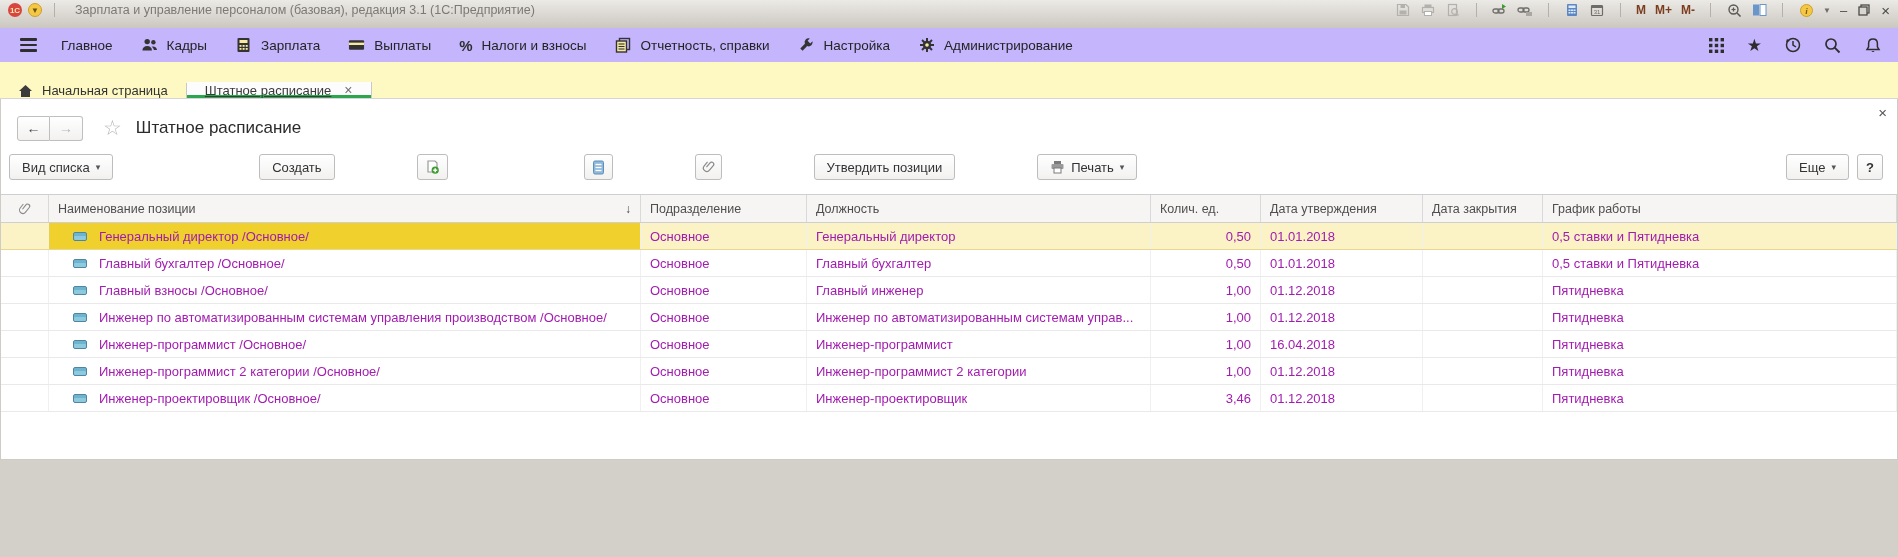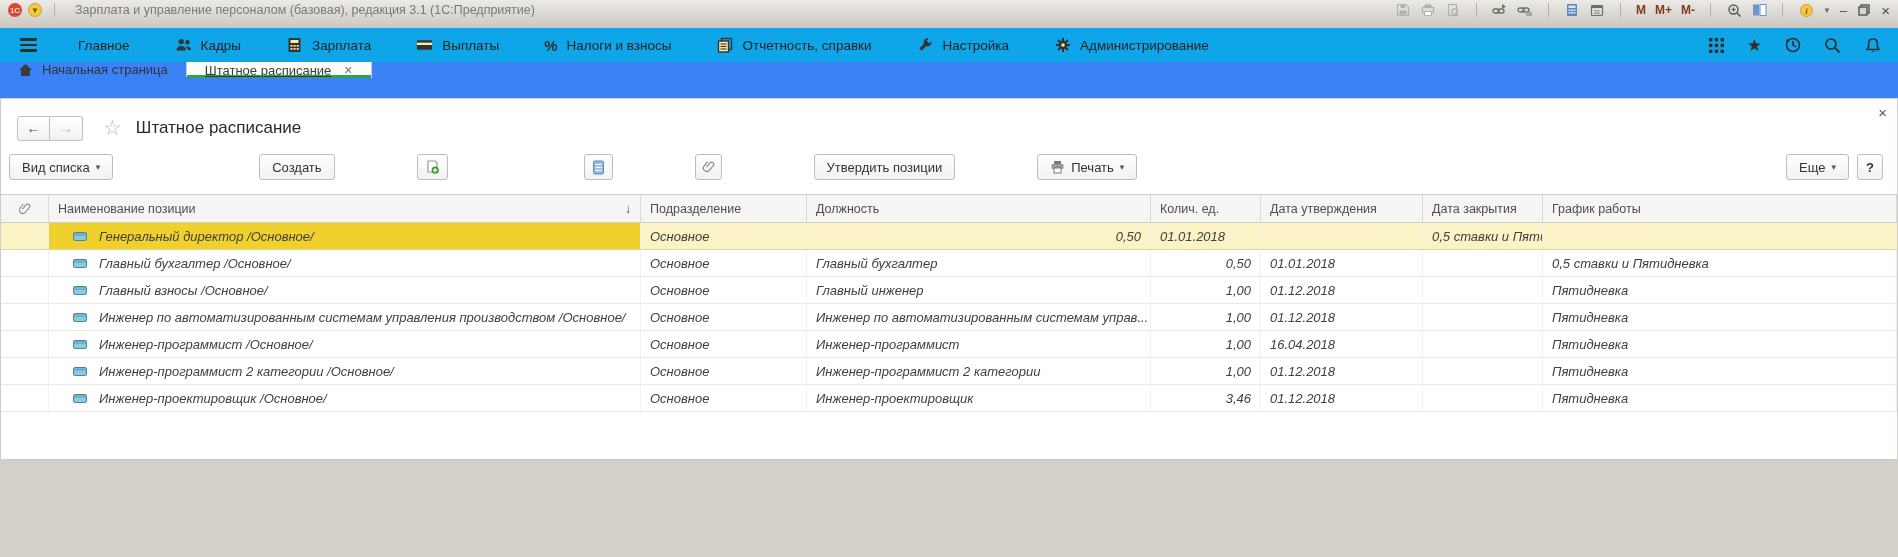--- a/index.html
+++ b/index.html
@@ -17,33 +17,33 @@
   .logo-dd{width:14px;height:14px;border-radius:50%;background:#f4c844;border:1px solid #cf9e2c;
            color:#6b5412;font-size:8px;display:flex;align-items:center;justify-content:center;box-sizing:border-box;}
   .tb-sep{width:1px;height:14px;background:#b5b1aa;margin:0 6px;}
   .tb-title{margin-left:8px;white-space:nowrap;}
   .tb-right{margin-left:auto;display:flex;align-items:center;gap:9px;}
   .ticon{display:inline-flex;align-items:center;justify-content:center;width:16px;height:16px;}
   .mem{color:#7c3d1f;font-weight:bold;font-size:12px;letter-spacing:0;}
   .win-glyph{color:#4a4a48;font-size:13px;line-height:13px;}
 
   
-  .menubar{height:34px;background:#0ea5e9;display:flex;align-items:stretch;padding:0 10px;box-sizing:border-box;gap:17px;}
+  .menubar{height:34px;background:#c4b5fd;display:flex;align-items:stretch;padding:0 10px;box-sizing:border-box;}
   .burger{display:flex;flex-direction:column;justify-content:center;gap:3px;padding:0 10px;}
   .burger i{display:block;width:17px;height:2.5px;background:#2e2e2e;border-radius:1px;}
   .mitem{display:flex;align-items:center;gap:9px;padding:0 14px;font-size:13.5px;color:#242424;white-space:nowrap;}
   .micon{display:inline-flex;width:17px;height:17px;align-items:center;justify-content:center;color:#333;}
   .micon svg{display:block;}
   .pct{font-size:15px;font-weight:bold;color:#2e2e2e;}
   .menu-right{margin-left:auto;display:flex;align-items:center;gap:21px;padding-right:6px;}
   .menu-right .micon{width:19px;height:19px;}
   .star-glyph{font-size:17px;color:#2e2e2e;line-height:17px;}
 
   
-  .tabbar{height:37px;background:#3b82f6;display:flex;align-items:flex-start;border-bottom:1px solid #d6d6d6;box-sizing:border-box;}
+  .tabbar{height:37px;background:#fef9c3;display:flex;align-items:flex-end;border-bottom:1px solid #d6d6d6;box-sizing:border-box;}
   .tab{display:flex;align-items:center;gap:9px;padding:0 18px;border-right:1px solid #c8c8c8;
        font-size:13px;color:#333;white-space:nowrap;}
   .tab.active{background:#fcfcfc;box-shadow:inset 0 -3px 0 #2da54e;}
   .tab.active .tab-label{text-decoration:underline;color:#3a3a3a;}
   .tab-close{color:#6f6f6f;font-size:14px;margin-left:4px;}
   .home-ic{display:inline-flex;width:15px;height:14px;}
 
   
   .content{flex:1;background:#fff;border:solid #cfcbc5;border-width:0 1px 1px 1px;box-sizing:border-box;position:relative;}
   .form-close{position:absolute;top:6px;right:10px;color:#555;font-size:15px;line-height:15px;}
@@ -69,22 +69,22 @@
   .btn.help{width:26px;justify-content:center;padding:0;font-weight:bold;}
 
   
   .table{margin-top:12px;}
   .thead,.trow{display:grid;grid-template-columns:48px 592px 166px 344px 110px 162px 120px 1fr;text-align:right;}
   .thead{height:27px;background:#f6f5f3;border-top:1px solid #cfcfcf;border-bottom:1px solid #cfcfcf;}
   .thead .tc{display:flex;align-items:center;padding:0 9px;font-size:12.5px;color:#4e4e4e;
              border-right:1px solid #d9d9d9;box-sizing:border-box;overflow:hidden;white-space:nowrap;}
   .sort-arrow{margin-left:auto;color:#444;font-size:12px;}
   .trow{height:26px;border-bottom:1px solid #e9e9e9;}
-  .trow .tc{display:flex;align-items:center;padding:0 9px;font-size:13px;color:#404040;
-            border-right:1px solid #f0f0f0;box-sizing:border-box;overflow:hidden;white-space:nowrap;font-style:italic;}
+  .trow .tc{display:flex;align-items:center;padding:0 9px;font-size:13px;color:#a21caf;
+            border-right:1px solid #f0f0f0;box-sizing:border-box;overflow:hidden;white-space:nowrap;}
   .c-name{padding-left:24px!important;gap:12px;}
   .c-qty{justify-content:flex-end;}
   .pos-icon{flex:0 0 auto;width:12px;height:7px;border-radius:2px;background:#8ecadf;
             border:1px solid #4e86a0;box-shadow:inset 0 3px 0 #6fb4cf;}
   .trow.selected{background:#fbf2c6;border-bottom:1px solid #e8d78e;}
   .trow.selected .c-name{background:#f0d02c;}
   .clip{display:inline-flex;margin:0 auto;}
 </style>
 </head>
 <body>
@@ -449,20 +449,21 @@
           </div>
       </div>
       <div>
           <div class="trow selected">
     <div class="tc c-attach"></div>
     <div class="tc c-name">
       <span class="pos-icon"></span>
       <span>Генеральный директор /Основное/</span>
     </div>
     <div class="tc">Основное</div>
+    <div class="tc">Генеральный директор</div>
     <div class="tc c-qty">0,50</div>
     <div class="tc">01.01.2018</div>
     <div class="tc"></div>
     <div class="tc">0,5 ставки и Пятидневка</div>
   </div>
           <div class="trow">
     <div class="tc c-attach"></div>
     <div class="tc c-name">
       <span class="pos-icon"></span>
       <span>Главный бухгалтер /Основное/</span>

